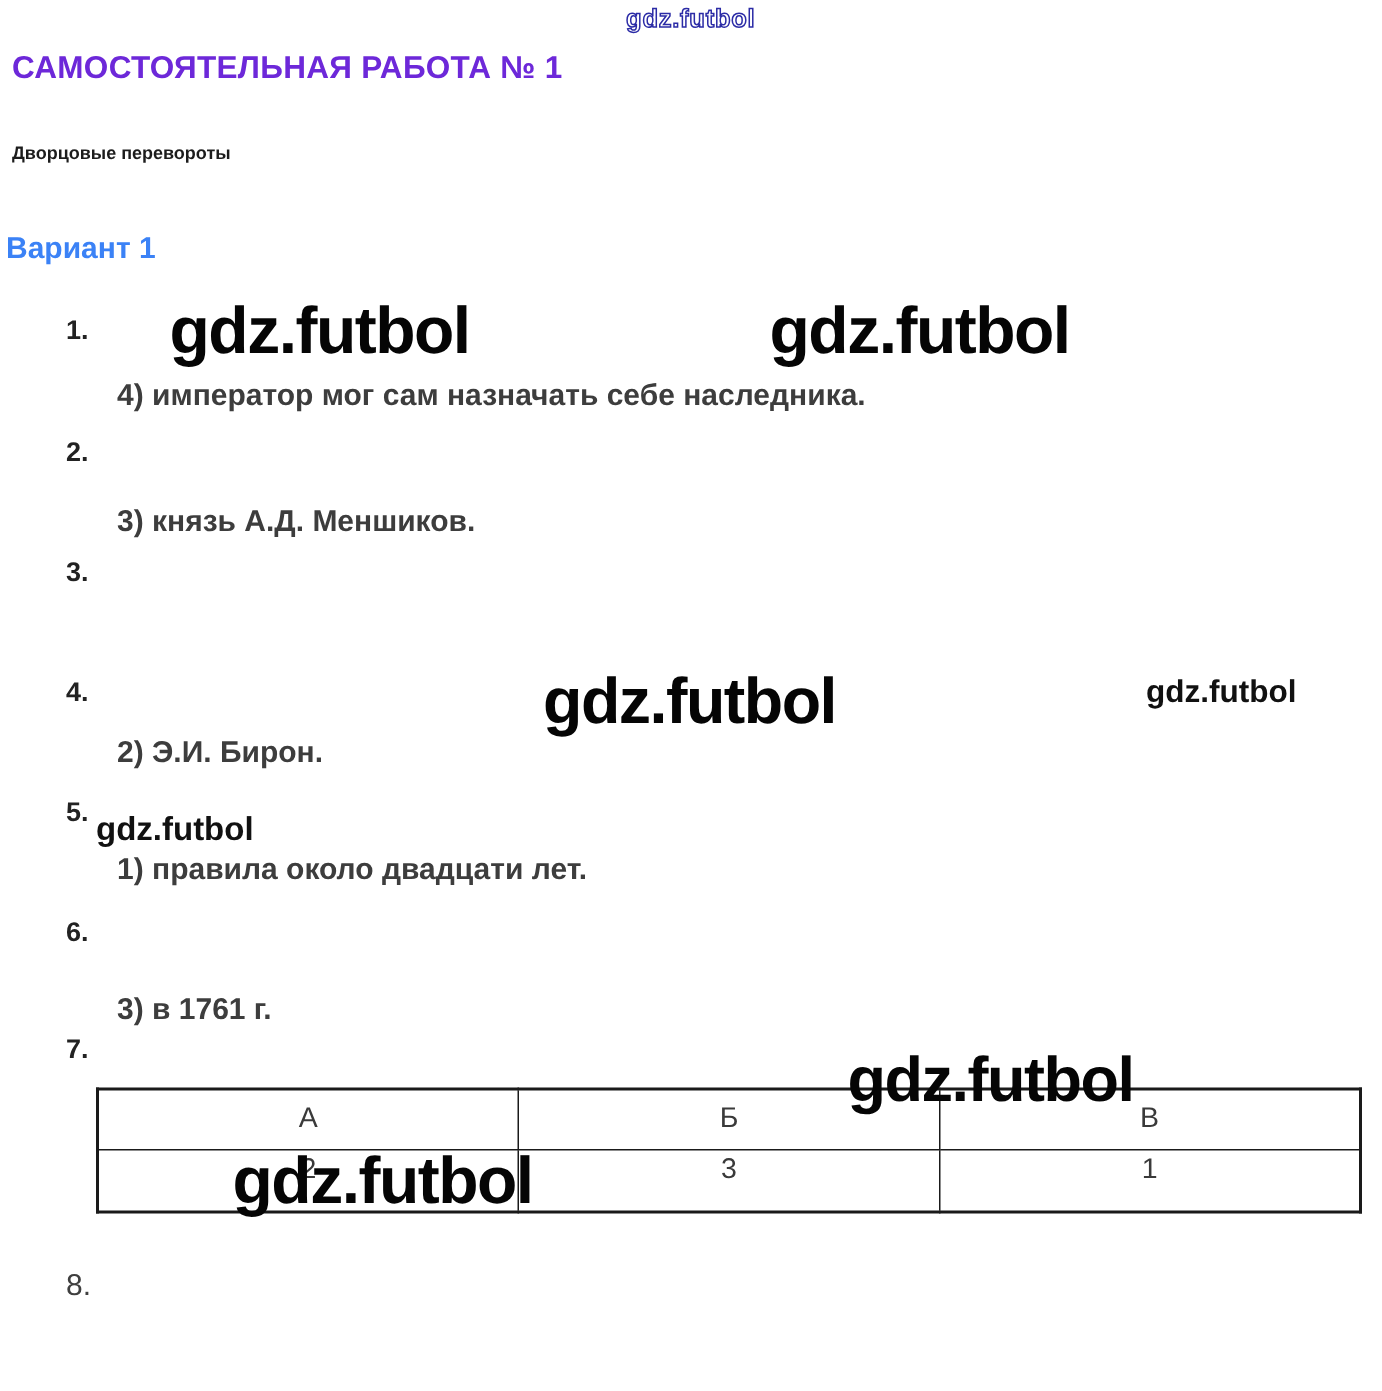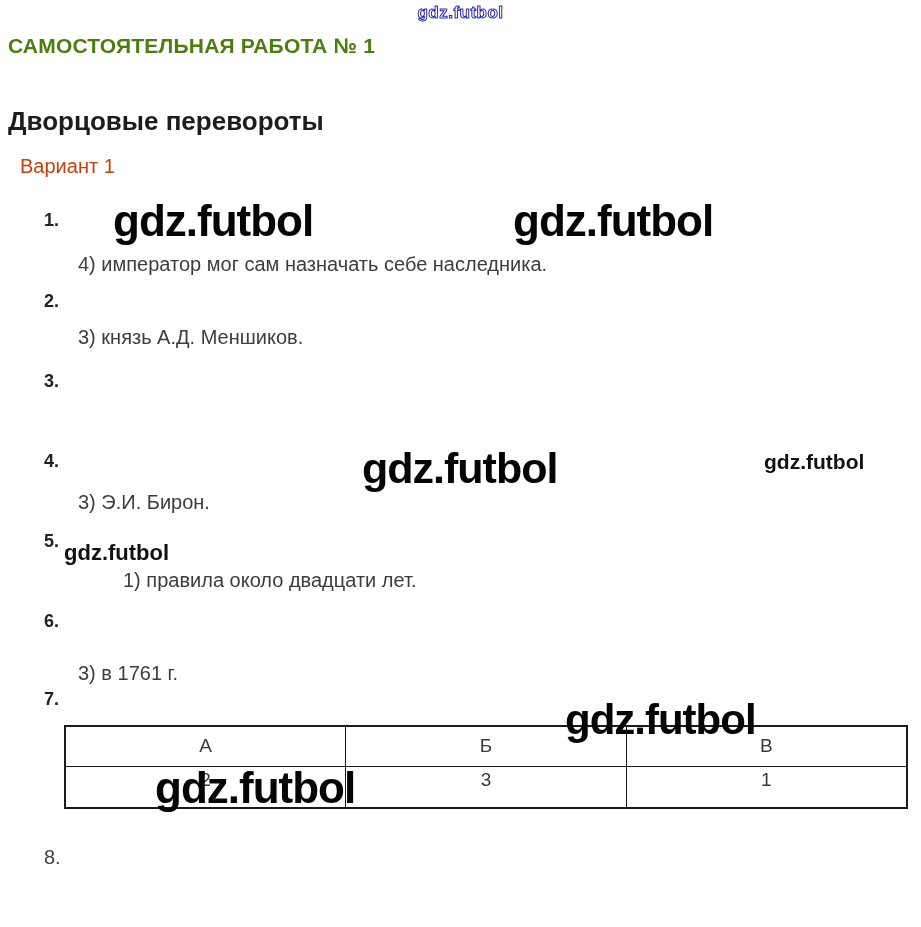--- a/index.html
+++ b/index.html
@@ -18,40 +18,40 @@
   .wm-top {
     top: 3px; left: 50%; transform: translateX(-50%);
     font-size: 17px; font-weight: 700;
     color: #8a8ac4;
     letter-spacing: 0.5px;
   }
   @supports (-webkit-text-stroke: 1px black) {
     .wm-top { color: rgba(255,255,255,0.05); -webkit-text-stroke: 1px #2b2ba6; }
   }
 
-  .title    { top: 34px;  left: 8px; font-size: 21px; font-weight: 700; color: #4d7c0f; letter-spacing: 0.2px; }
-  .subtitle { top: 106px;  left: 8px; font-size: 26px; font-weight: 700; color: #1c1c1c; }
-  .variant  { top: 155px; left: 20px; font-size: 20px; font-weight: 400; color: #c2410c; }
+  .title    { top: 34px;  left: 8px; font-size: 21px; font-weight: 700; color: #6d28d9; letter-spacing: 0.2px; }
+  .subtitle { top: 95px;  left: 8px; font-size: 12px; font-weight: 700; color: #1c1c1c; }
+  .variant  { top: 155px; left: 4px; font-size: 20px; font-weight: 700; color: #3b82f6; }
 
   .num   { left: 44px; font-size: 18px; font-weight: 700; color: #222222; }
   .num-1 { top: 210px; }
   .num-2 { top: 291px; }
   .num-3 { top: 371px; }
   .num-4 { top: 451px; }
   .num-5 { top: 531px; }
   .num-6 { top: 611px; }
   .num-7 { top: 689px; }
   .num-8 { top: 846px; font-weight: 400; font-size: 20px; color: #3f3f3f; }
 
-  .ans   { left: 78px; font-size: 20px; color: #3d3d3d; }
+  .ans   { left: 78px; font-size: 20px; color: #3d3d3d; font-weight: bold; }
   .ans-1 { top: 253px; }
-  .ans-2 { top: 326px; }
+  .ans-2 { top: 337px; }
   .ans-3 { top: 411px; }
   .ans-4 { top: 491px; }
-  .ans-5 { top: 569px; margin-left: 45px; }
+  .ans-5 { top: 569px; }
   .ans-6 { top: 649px; margin-top: 13px; }
   .ans-8 { top: 932px; }
 
   .wm-big {
     font-size: 44px; font-weight: 600; color: #050505;
     letter-spacing: -1px; line-height: 1;
   }
   .wm-1a { top: 199px; left: 113px; }
   .wm-1b { top: 199px; left: 513px; }
   .wm-4  { top: 447px; left: 362px; font-size: 43px; }
@@ -101,21 +101,21 @@
   <div class="abs ans ans-1">4) император мог сам назначать себе наследника.</div>
 
   <div class="abs num num-2">2.</div>
   <div class="abs ans ans-2">3) князь А.Д. Меншиков.</div>
 
   <div class="abs num num-3">3.</div>
 
   <div class="abs num num-4">4.</div>
   <div class="abs wm-big wm-4">gdz.futbol</div>
   <div class="abs wm-small wm-4r">gdz.futbol</div>
-  <div class="abs ans ans-4">3) Э.И. Бирон.</div>
+  <div class="abs ans ans-4">2) Э.И. Бирон.</div>
 
   <div class="abs num num-5">5.</div>
   <div class="abs wm-small wm-5">gdz.futbol</div>
   <div class="abs ans ans-5">1) правила около двадцати лет.</div>
 
   <div class="abs num num-6">6.</div>
   <div class="abs ans ans-6">3) в 1761 г.</div>
 
   <div class="abs num num-7">7.</div>
   <div class="abs wm-big wm-7a">gdz.futbol</div>

